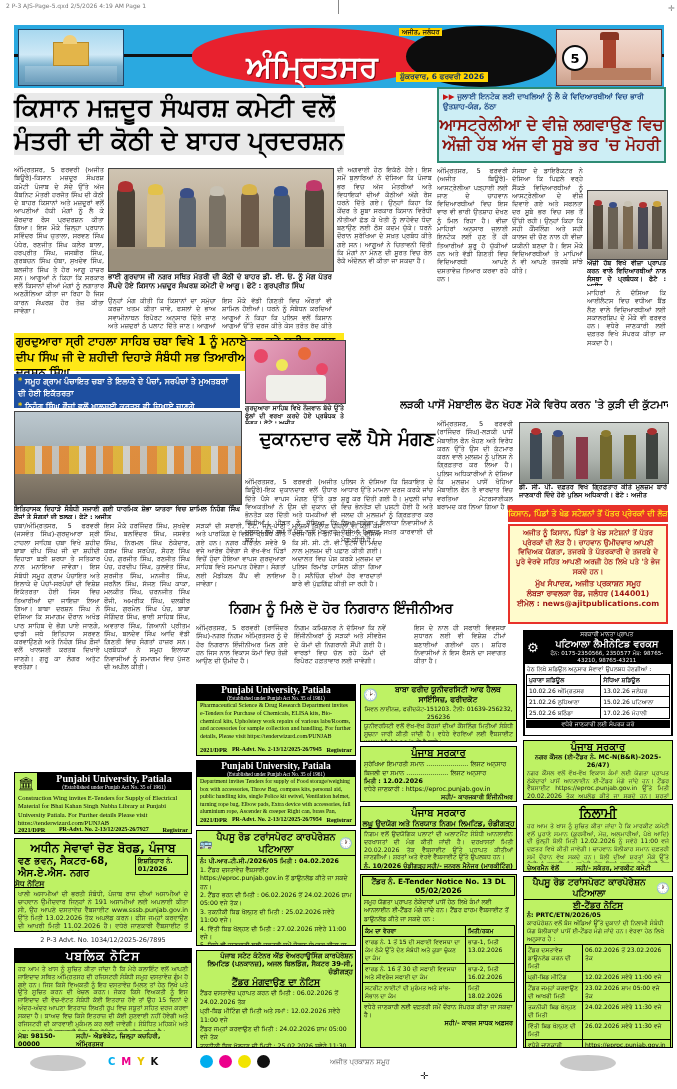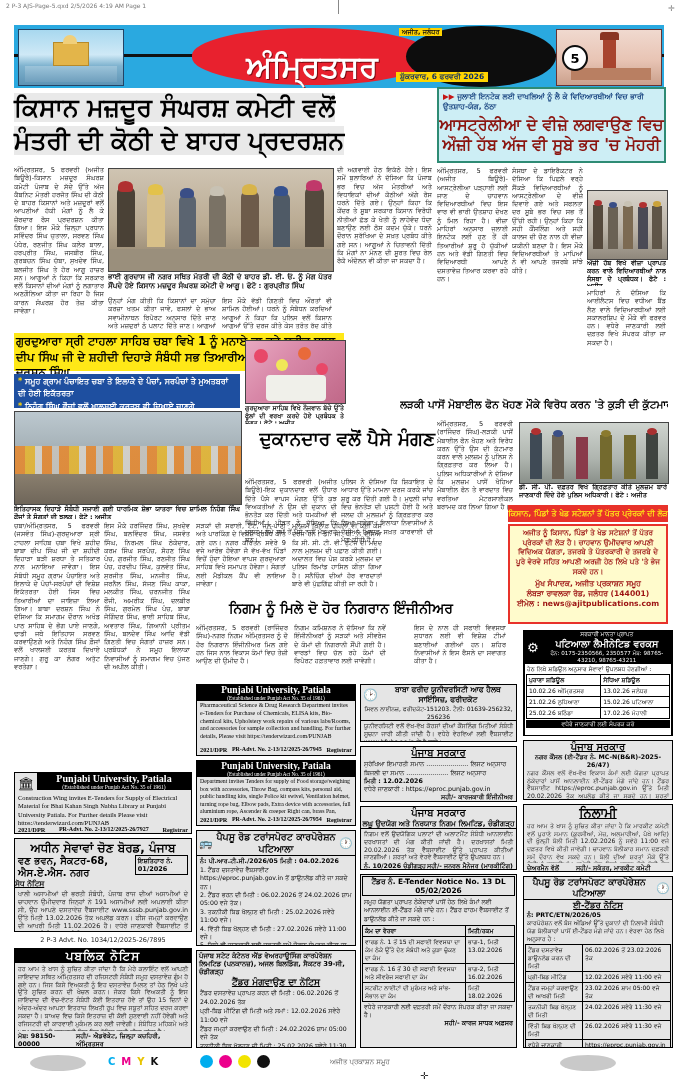--- a/index.html
+++ b/index.html
@@ -1,21 +1,21 @@
 <!DOCTYPE html>
 <html><head>
 <meta charset="utf-8">
 <style>
   html,body{margin:0;padding:0;background:#d9d9d9;font-family:"DejaVu Sans",sans-serif;}
   .sheet{position:relative;width:677px;height:1089px;background:#fff;margin:0 auto;overflow:hidden;}
   .abs{position:absolute;}
   .txt{font-size:6.6px;line-height:1.26;text-align:justify;color:#161616;overflow:hidden;word-break:break-word;}
   .cap{font-size:7.2px;font-weight:bold;line-height:1.22;color:#000;overflow:hidden;text-align:justify;}
   .ph{border:1px solid #444;overflow:hidden;}
-  .adbox{border:1px solid #000;background:#e5e5e5;overflow:hidden;box-sizing:border-box;}
+  .adbox{border:1px solid #000;background:#bef264;overflow:hidden;box-sizing:border-box;}
   .adtitle-bar{background:#000;color:#fff;text-align:center;font-weight:bold;}
   .eng{font-family:"Liberation Serif",serif;}
   .small-eng{font-size:6.5px;line-height:1.3;}
   .sign-row{display:flex;justify-content:space-between;font-size:6.3px;font-weight:bold;padding:1px 3px;}
   .ref{font-size:6px;}
   .hl-gray{background:#e9e9e9;}
   .dotrow{display:flex;gap:6px;align-items:center;}
   .dot{width:13px;height:13px;border-radius:50%;display:inline-block;}
   table{border-collapse:collapse;}
   td,th{border:1px solid #000;font-size:6px;padding:1px 2px;vertical-align:top;text-align:left;}
@@ -250,21 +250,21 @@
     <div style="font-size:6.3px;font-weight:bold;padding:1px 3px;">ਨੰ: ਪੀ.ਆਰ.ਟੀ.ਸੀ./2026/05          ਮਿਤੀ : 04.02.2026</div>
     <div style="font-size:6.2px;line-height:1.35;padding:0 3px;">1. ਟੈਂਡਰ ਦਸਤਾਵੇਜ਼ ਵੈੱਬਸਾਈਟ https://eproc.punjab.gov.in ਤੋਂ ਡਾਊਨਲੋਡ ਕੀਤੇ ਜਾ ਸਕਦੇ ਹਨ।</div>
     <div style="font-size:6.2px;line-height:1.35;padding:0 3px;">2. ਟੈਂਡਰ ਭਰਨ ਦੀ ਮਿਤੀ : 06.02.2026 ਤੋਂ 24.02.2026 ਸ਼ਾਮ 05:00 ਵਜੇ ਤੱਕ।</div>
     <div style="font-size:6.2px;line-height:1.35;padding:0 3px;">3. ਤਕਨੀਕੀ ਬਿਡ ਖੋਲ੍ਹਣ ਦੀ ਮਿਤੀ : 25.02.2026 ਸਵੇਰੇ 11:00 ਵਜੇ।</div>
     <div style="font-size:6.2px;line-height:1.35;padding:0 3px;">4. ਵਿੱਤੀ ਬਿਡ ਖੋਲ੍ਹਣ ਦੀ ਮਿਤੀ : 27.02.2026 ਸਵੇਰੇ 11:00 ਵਜੇ।</div>
     <div style="font-size:6.2px;line-height:1.35;padding:0 3px;">5. ਕਿਸੇ ਵੀ ਜਾਣਕਾਰੀ ਲਈ ਦਫ਼ਤਰੀ ਸਮੇਂ ਦੌਰਾਨ ਸੰਪਰਕ ਕੀਤਾ ਜਾ ਸਕਦਾ ਹੈ।</div>
 
   </div>
 
   <div class="abs adbox" style="left:196px;top:950px;width:160px;height:98px;">
-    <div style="font-size:6.8px;font-weight:bold;text-align:left;padding:1px 2px;">ਪੰਜਾਬ ਸਟੇਟ ਕੰਟੇਨਰ ਐਂਡ ਵੇਅਰਹਾਊਸਿੰਗ ਕਾਰਪੋਰੇਸ਼ਨ ਲਿਮਟਿਡ (ਪਨਕਾਨਜ਼), ਅਜਲ ਬਿਲਡਿੰਗ, ਸੈਕਟਰ 39-ਸੀ, ਚੰਡੀਗੜ੍ਹ</div>
+    <div style="font-size:6.8px;font-weight:bold;text-align:right;padding:1px 2px;">ਪੰਜਾਬ ਸਟੇਟ ਕੰਟੇਨਰ ਐਂਡ ਵੇਅਰਹਾਊਸਿੰਗ ਕਾਰਪੋਰੇਸ਼ਨ ਲਿਮਟਿਡ (ਪਨਕਾਨਜ਼), ਅਜਲ ਬਿਲਡਿੰਗ, ਸੈਕਟਰ 39-ਸੀ, ਚੰਡੀਗੜ੍ਹ</div>
     <div style="font-size:9px;font-weight:bold;text-align:center;text-decoration:underline;">ਟੈਂਡਰ ਮੰਗਵਾਉਣ ਦਾ ਨੋਟਿਸ</div>
     <div style="font-size:6.2px;line-height:1.4;padding:1px 3px;">ਟੈਂਡਰ ਦਸਤਾਵੇਜ਼ ਪ੍ਰਾਪਤ ਕਰਨ ਦੀ ਮਿਤੀ : 06.02.2026 ਤੋਂ 24.02.2026 ਤੱਕ</div>
     <div style="font-size:6.2px;line-height:1.4;padding:0 3px;">ਪ੍ਰੀ-ਬਿਡ ਮੀਟਿੰਗ ਦੀ ਮਿਤੀ ਅਤੇ ਸਮਾਂ : 12.02.2026 ਸਵੇਰੇ 11:00 ਵਜੇ</div>
     <div style="font-size:6.2px;line-height:1.4;padding:0 3px;">ਟੈਂਡਰ ਜਮ੍ਹਾਂ ਕਰਵਾਉਣ ਦੀ ਮਿਤੀ : 24.02.2026 ਸ਼ਾਮ 05:00 ਵਜੇ ਤੱਕ</div>
     <div style="font-size:6.2px;line-height:1.4;padding:0 3px;">ਤਕਨੀਕੀ ਬਿਡ ਖੋਲ੍ਹਣ ਦੀ ਮਿਤੀ : 25.02.2026 ਸਵੇਰੇ 11:30 ਵਜੇ</div>
 
   </div>
 
   <div class="abs adbox" style="left:437px;top:602px;width:160px;height:0px;border:none;"></div>
 

